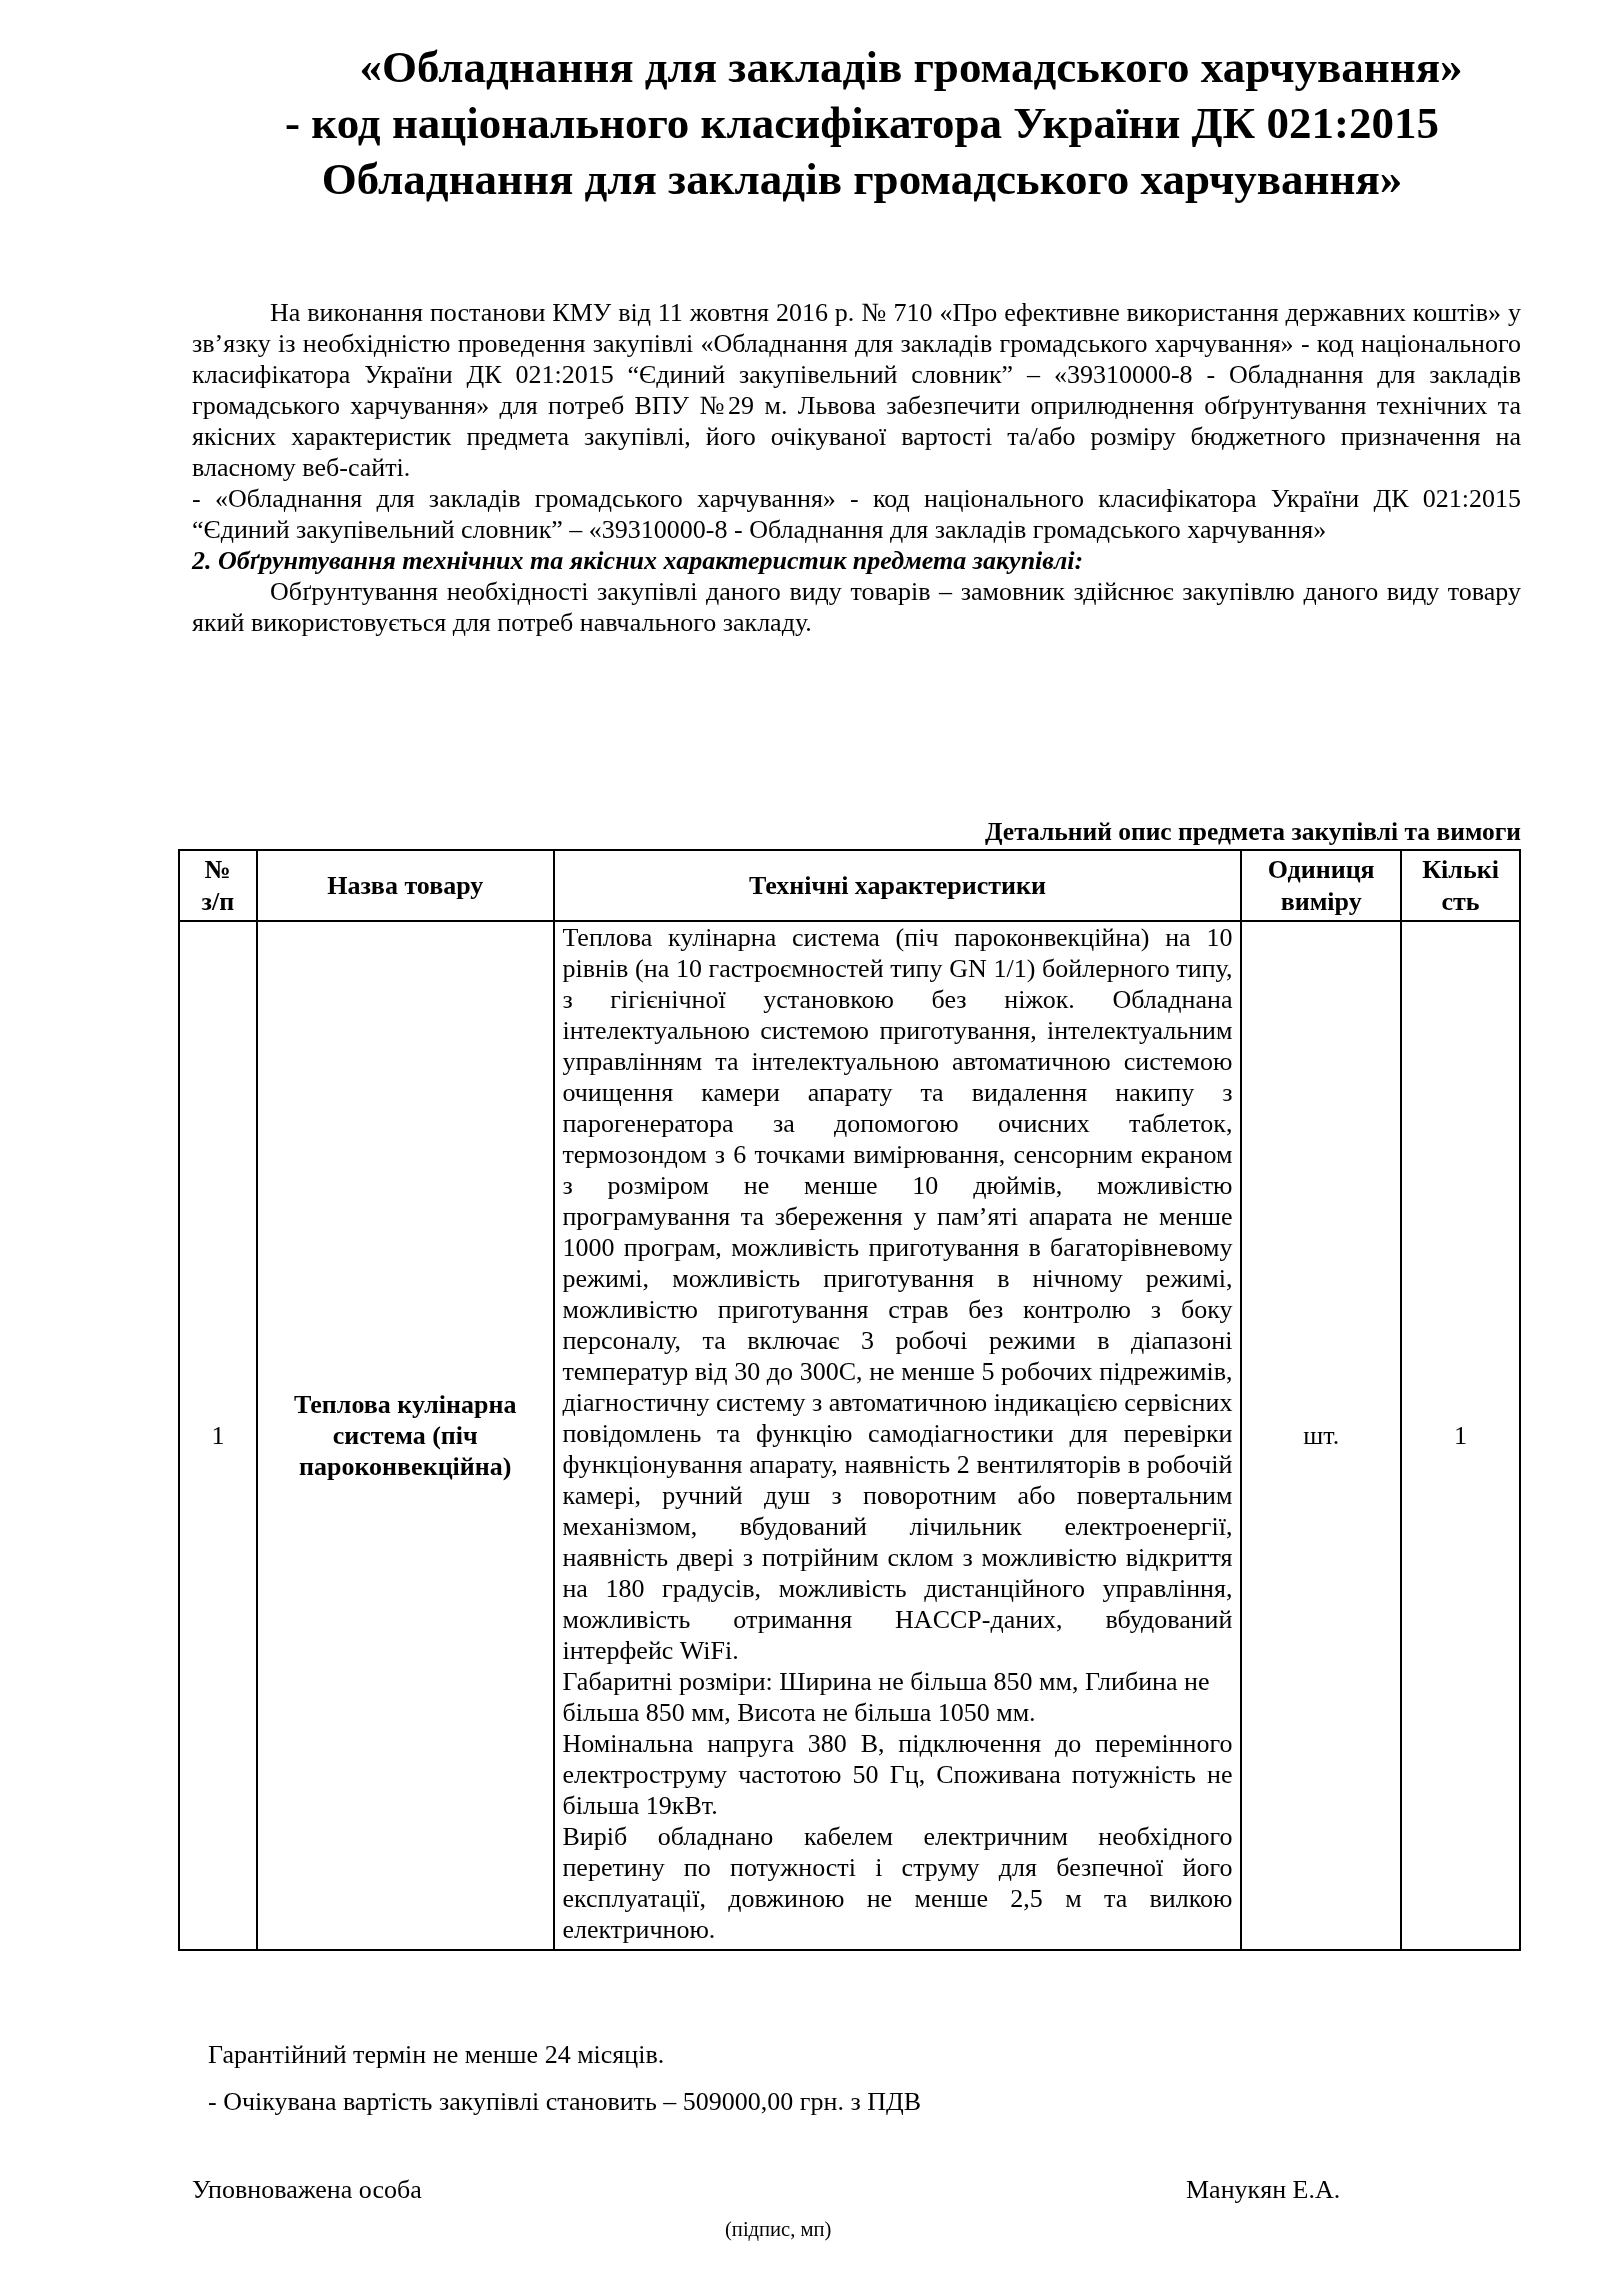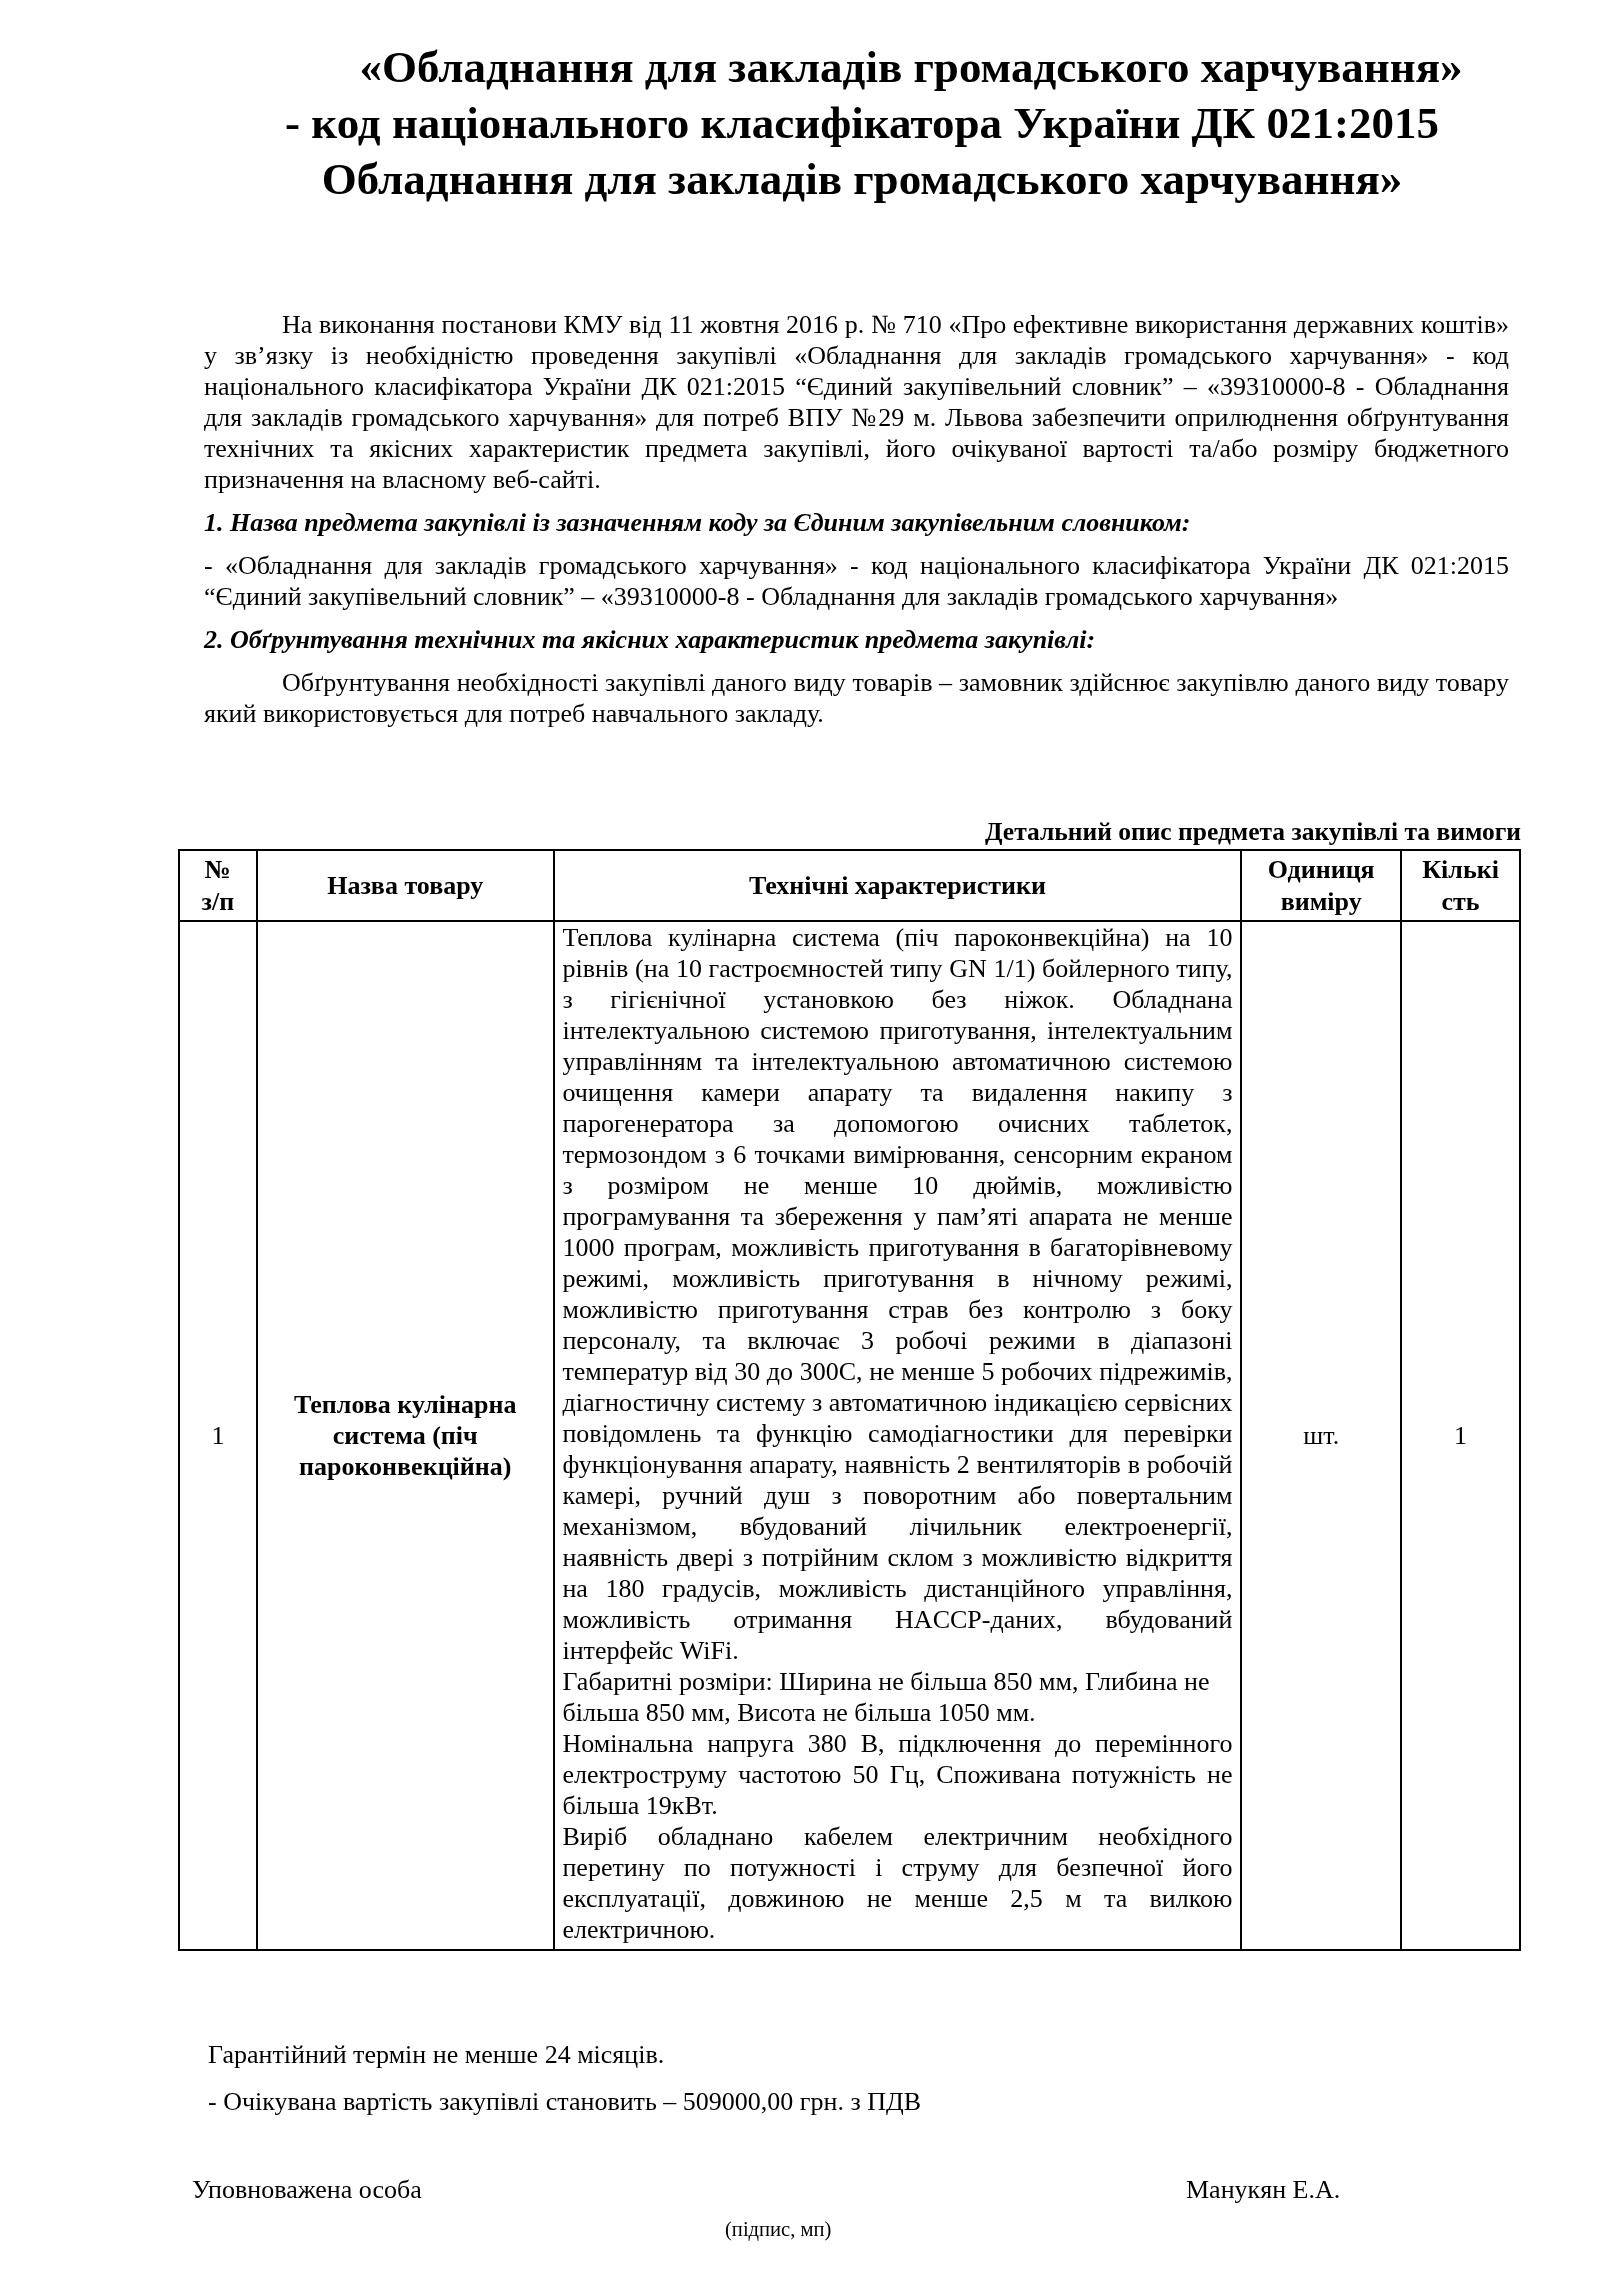--- a/index.html
+++ b/index.html
@@ -9,21 +9,21 @@
   }
   .title {
     position: absolute; left: 176px; width: 1372px; top: 39px;
     text-align: center; font-weight: bold; font-size: 45px; line-height: 56px;
   }
   .title .l1 { padding-left: 98px; text-align: center; }
   .body-block {
     position: absolute; left: 192px; width: 1329px; top: 297px;
     font-size: 26px; line-height: 31px;
   }
-  .body-block p { margin: 12px; text-align: justify; }
+  .body-block p { margin: 0; text-align: justify; }
   .indent { text-indent: 78px; }
   .heading { font-weight: bold; font-style: italic; }
   .caption {
     position: absolute; left: 178px; width: 1343px; top: 815px;
     text-align: right; font-weight: bold; font-size: 25.5px; line-height: 33px;
   }
   table.spec {
     position: absolute; left: 178px; top: 849px; width: 1343px;
     border-collapse: collapse; font-size: 26px; line-height: 31px;
   }
@@ -46,21 +46,20 @@
 <body>
 
 <div class="title">
   <div class="l1">«Обладнання для закладів громадського харчування»</div>
   <div>- код національного класифікатора України ДК 021:2015</div>
   <div>Обладнання для закладів громадського харчування»</div>
 </div>
 
 <div class="body-block">
   <p class="indent">На виконання постанови КМУ від 11 жовтня 2016 р. № 710 «Про ефективне використання державних коштів» у зв’язку із необхідністю проведення закупівлі «Обладнання для закладів громадського харчування» - код національного класифікатора України ДК 021:2015 “Єдиний закупівельний словник” – «39310000-8 - Обладнання для закладів громадського харчування» для потреб ВПУ №29 м. Львова забезпечити оприлюднення обґрунтування технічних та якісних характеристик предмета закупівлі, його очікуваної вартості та/або розміру бюджетного призначення на власному веб-сайті.</p>
-  <p class="heading">1. Назва предмета закупівлі із зазначенням коду за Єдиним закупівельним словником:</p>
   <p>- «Обладнання для закладів громадського харчування» - код національного класифікатора України ДК 021:2015 “Єдиний закупівельний словник” – «39310000-8 - Обладнання для закладів громадського харчування»</p>
   <p class="heading">2. Обґрунтування технічних та якісних характеристик предмета закупівлі:</p>
   <p class="indent">Обґрунтування необхідності закупівлі даного виду товарів – замовник здійснює закупівлю даного виду товару який використовується для потреб навчального закладу.</p>
 </div>
 
 <div class="caption">Детальний опис предмета закупівлі та вимоги</div>
 
 <table class="spec">
   <colgroup>
     <col style="width:78px">

